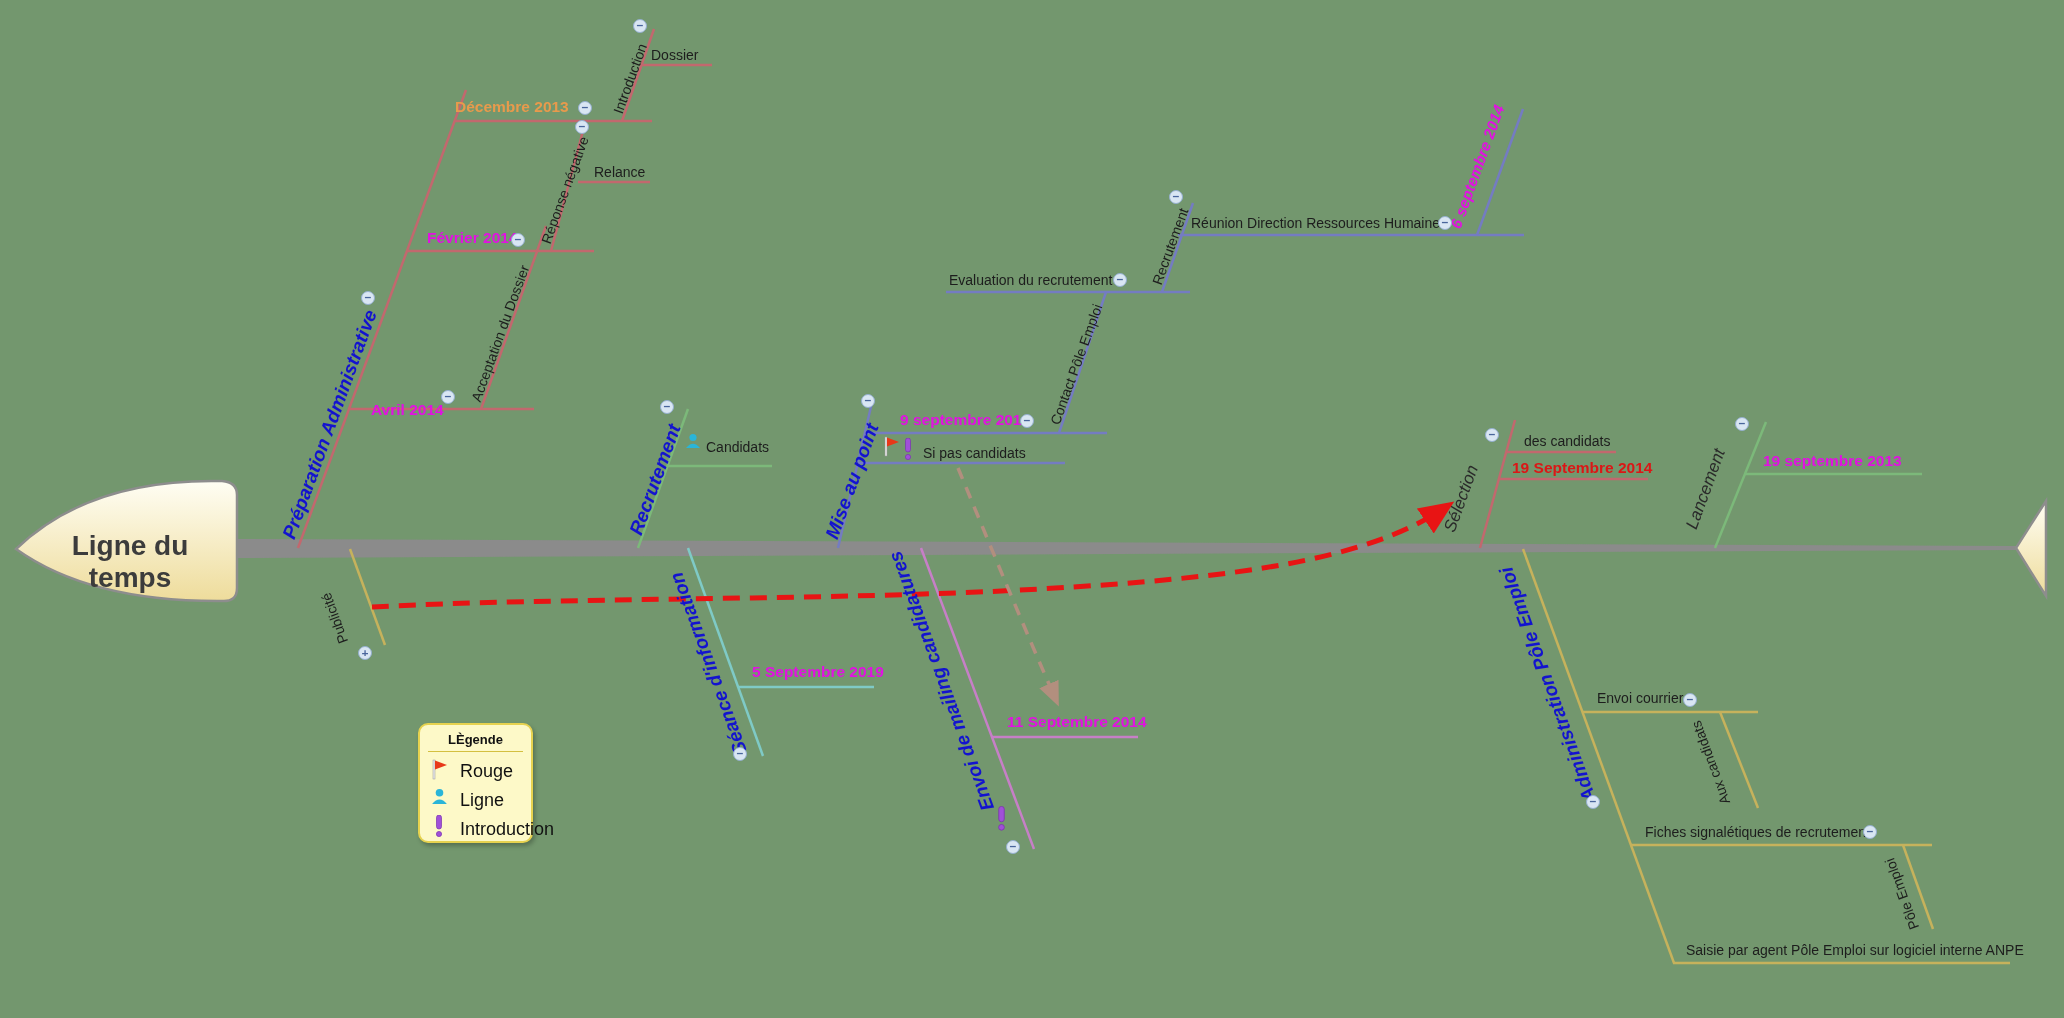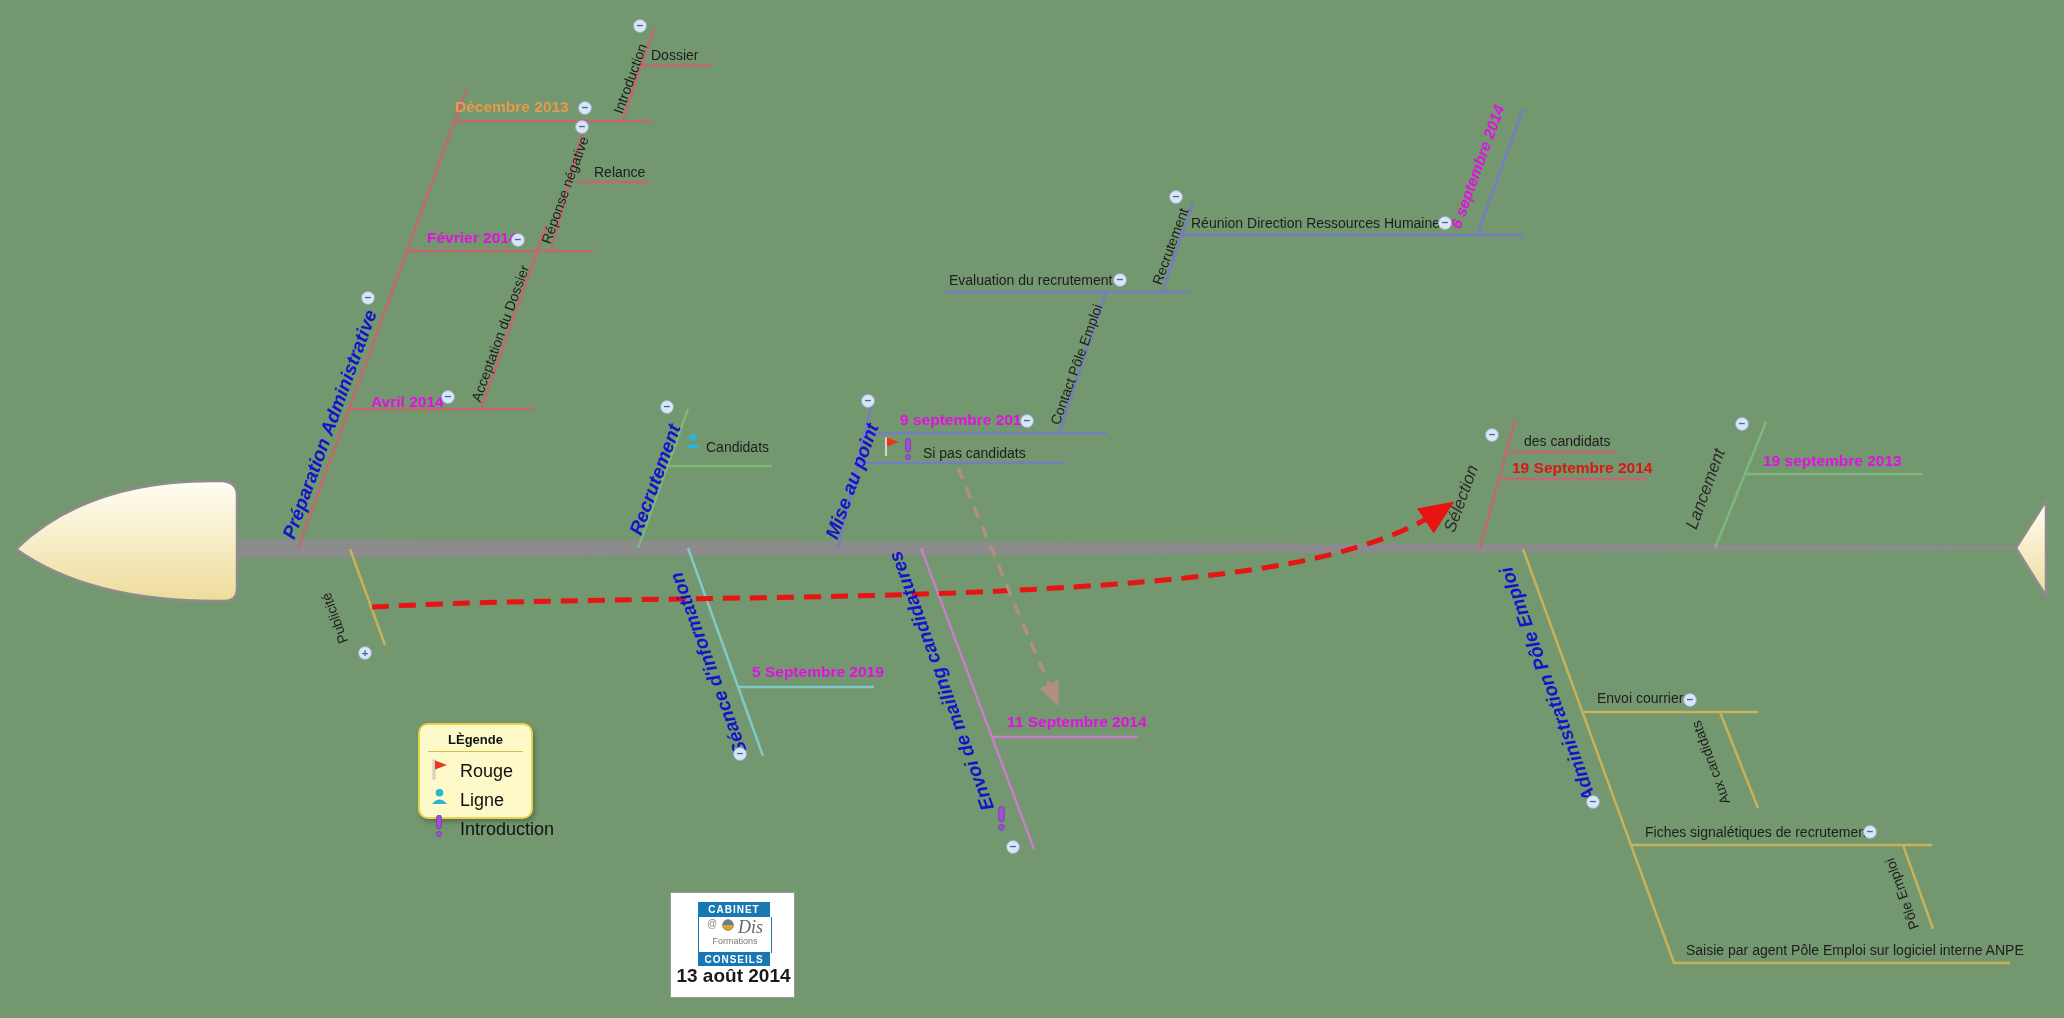--- a/index.html
+++ b/index.html
@@ -28,21 +28,21 @@
   .subtopic{position:absolute;white-space:nowrap;font-style:italic;font-size:17px;line-height:20px;
             color:#2a2a2a;}
   .rotU{transform:rotate(-70deg);transform-origin:left bottom;}
   .rotD{transform:rotate(-110deg);transform-origin:left bottom;}
   .badge{position:absolute;width:14px;height:14px;border-radius:50%;box-sizing:border-box;
          background:#d9e6f3;border:1px solid #94afcf;color:#49659b;text-align:center;
          font:bold 11px/12px "DejaVu Sans Mono",monospace;cursor:pointer;}
   .icon{position:absolute;}
   #root-title{position:absolute;left:28px;top:530px;width:204px;text-align:center;
               font-weight:bold;font-size:28px;color:#3c3c3c;}
-  #legend{position:absolute;left:418px;top:723px;width:115px;height:96px;box-sizing:border-box;
+  #legend{position:absolute;left:418px;top:723px;width:115px;height:120px;box-sizing:border-box;
           background:#fdf9c8;border:2px solid #e6d24f;border-radius:10px;
           box-shadow:2px 3px 4px rgba(0,0,0,0.25);}
   #legend .ttl{text-align:center;font-weight:bold;font-size:13px;margin-top:7px;color:#111;}
   #legend hr{border:none;border-top:1.5px solid #d4c040;margin:4px 8px 2px 8px;}
   .leg-row{position:relative;height:29px;}
   .leg-label{position:absolute;left:40px;top:7px;font-size:18px;color:#111;}
   #logo-box{position:absolute;left:670px;top:892px;width:125px;height:106px;background:#fff;
             border:1px solid #9a9a9a;box-sizing:border-box;}
   .logo-bar{position:absolute;left:27px;width:72px;background:var(--logo-blue);color:#fff;
             font-weight:bold;font-size:10px;line-height:15px;text-align:center;letter-spacing:1px;}
@@ -136,20 +136,21 @@
       <line x1="1673" y1="963" x2="2010" y2="963"></line>
     </g>
 
     <path d="M 372 607 C 560 597 830 601 1040 589 C 1230 578 1365 562 1446 507" class="sk-red" fill="none" stroke-width="5" stroke-dasharray="17 10" marker-end="url(#mRed)"></path>
     <path d="M 958 468 C 990 545 1025 630 1056 700" class="sk-tan" fill="none" stroke-width="3.5" stroke-dasharray="12 9" marker-end="url(#mTan)"></path>
 
     <path d="M 16 549 Q 90 478 222 481 Q 237 482 237 495 L 237 588 Q 237 602 222 601 Q 90 602 16 549 Z" fill="url(#cream)" stroke="#8d8d8d" stroke-width="2.5"></path>
     <path d="M 2016 548 L 2046 501 L 2046 596 Z" fill="url(#cream)" stroke="#8d8d8d" stroke-width="2.5"></path>
   </svg>
 
+  <div id="root-title">Ligne du temps</div>
 
   <span class="topic rotU" style="left:299px;top:520px">Préparation Administrative</span>
   <span class="lbl rotU" style="left:626px;top:98px">Introduction</span>
   <span class="lbl rotU" style="left:554px;top:228px">Réponse négative</span>
   <span class="lbl rotU" style="left:484px;top:386px">Acceptation du Dossier</span>
   <span class="topic rotU" style="left:646px;top:516px">Recrutement</span>
   <span class="topic rotU" style="left:842px;top:520px">Mise au point</span>
   <span class="lbl rotU" style="left:1063px;top:409px">Contact Pôle Emploi</span>
   <span class="lbl rotU" style="left:1165px;top:269px">Recrutement</span>
   <span class="date rotU" style="left:1464px;top:212px;font-style:italic">6 septembre 2014</span>
@@ -160,21 +161,21 @@
   <span class="topic rotD" style="left:752px;top:728px">Séance d'information</span>
   <span class="topic rotD" style="left:999px;top:784px">Envoi de mailing candidatures</span>
   <span class="topic rotD" style="left:1601px;top:775px">Administration Pôle Emploi</span>
   <span class="lbl rotD" style="left:1734px;top:783px">Aux candidats</span>
   <span class="lbl rotD" style="left:1923px;top:908px">Pôle Emploi</span>
 
   <span class="date orange" style="position:absolute;left:455px;top:97px">Décembre 2013</span>
   <span class="lbl" style="left:651px;top:46px">Dossier</span>
   <span class="lbl" style="left:594px;top:163px">Relance</span>
   <span class="date" style="left:427px;top:228px">Février 2014</span>
-  <span class="date" style="left:371px;top:392px">Avril 2014</span>
+  <span class="date" style="left:371px;top:400px">Avril 2014</span>
   <span class="lbl" style="left:706px;top:438px">Candidats</span>
   <span class="date" style="left:900px;top:410px">9 septembre 2014</span>
   <span class="lbl" style="left:923px;top:444px">Si pas candidats</span>
   <span class="lbl" style="left:949px;top:271px">Evaluation du recrutement</span>
   <span class="lbl" style="left:1191px;top:214px">Réunion Direction Ressources Humaines</span>
   <span class="lbl" style="left:1524px;top:432px">des candidats</span>
   <span class="date red" style="left:1512px;top:458px">19 Septembre 2014</span>
   <span class="date" style="left:1763px;top:451px">19 septembre 2013</span>
   <span class="date" style="left:752px;top:662px">5 Septembre 2019</span>
   <span class="date" style="left:1007px;top:712px">11 Septembre 2014</span>
@@ -239,29 +240,14 @@
     </div>
     <div class="leg-row">
       <svg class="icon" style="left:14px;top:3px" width="10" height="22" viewBox="0 0 10 22">
         <rect x="2.5" y="0" width="5" height="14" rx="2.5" fill="#a050d8" stroke="#7a32b0" stroke-width="0.7"></rect>
         <circle cx="5" cy="19" r="2.6" fill="#a050d8" stroke="#7a32b0" stroke-width="0.7"></circle>
       </svg>
       <span class="leg-label">Introduction</span>
     </div>
   </div>
 
-  <div id="logo-box">
-    <div class="logo-bar" style="top:9px;height:15px">CABINET</div>
-    <div id="logo-mid">
-      <span class="at">@</span>
-      <svg width="12" height="12" viewBox="0 0 12 12" style="vertical-align:2px">
-        <circle cx="6" cy="6" r="5.5" fill="#e8a020"></circle>
-        <path d="M1 6 A5 5 0 0 1 11 6" fill="#2878c8" opacity="0.75"></path>
-        <circle cx="6" cy="6" r="5.4" fill="none" stroke="#666" stroke-width="0.6"></circle>
-      </svg>
-      <span class="brand">Dis</span>
-      <span class="form">Formations</span>
-    </div>
-    <div class="logo-bar" style="top:59px;height:14px">CONSEILS</div>
-    <div id="logo-date">13 août 2014</div>
-  </div>
 
 </div>
 
 </body></html>

